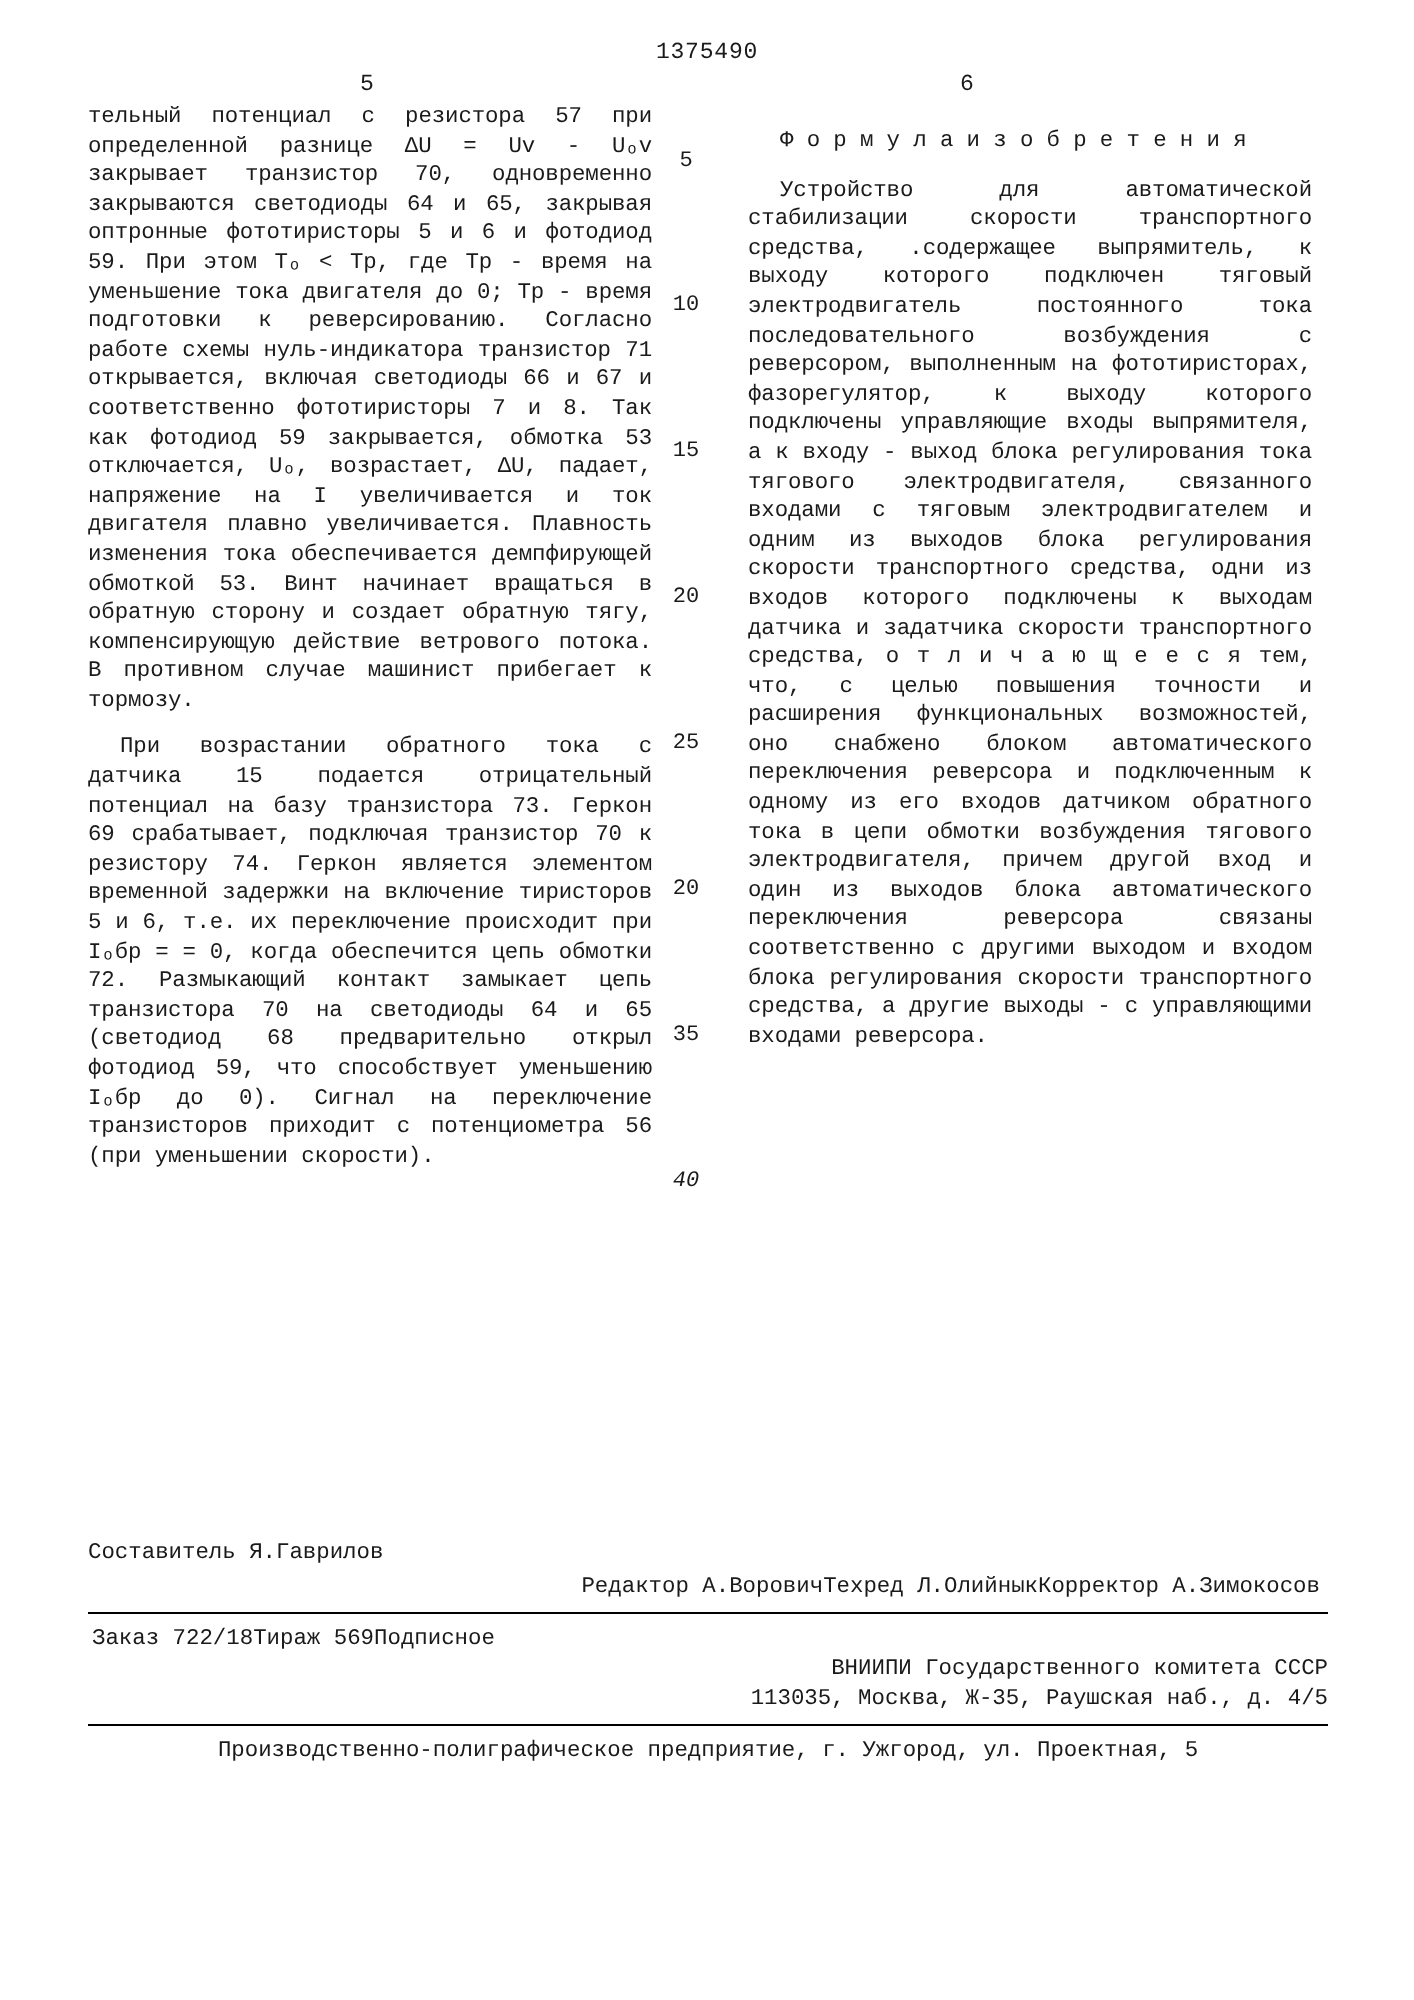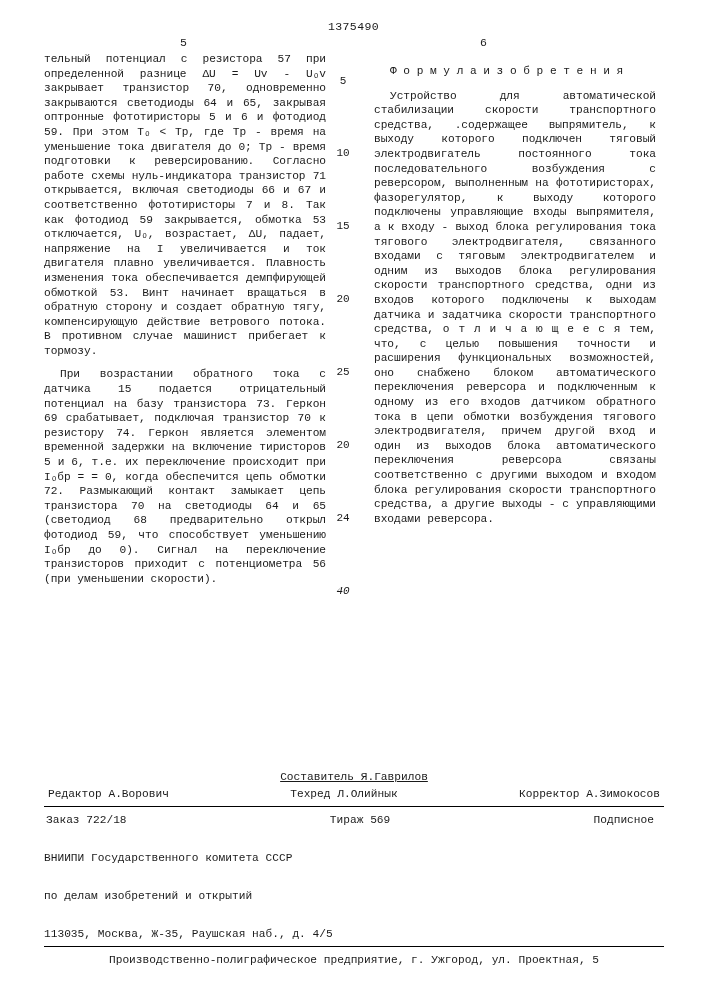--- a/index.html
+++ b/index.html
@@ -102,37 +102,33 @@
     border-top: 1px solid #000;
     margin: 4px 0 6px 0;
     height: 0;
     font-size: 0;
     line-height: 0;
   }
   .footer .credits {
     margin-top: 2px;
   }
   .footer .credits .line1 {
-    text-align: center;
     margin-bottom: 2px;
-    text-decoration: underline;
   }
   .footer .credits .line2 {
     display: flex;
-    justify-content: space-between;
+    justify-content: flex-end;
     padding: 0 4px 0 4px;
-    gap: 38px;
   }
   .order-row {
     display: flex;
-    justify-content: space-between;
     padding: 0 10px 0 2px;
   }
   .order-row .seg { white-space: pre; }
-  .vniipi { text-align: left; margin-top: 23px; }
+  .vniipi { text-align: right; }
   .final { text-align: center; margin-top: 5px; }
 </style>
 </head>
 <body>
 
 <div class="page">
 
   <div class="doc-number">1375490</div>
   <div class="col-num-left">5</div>
   <div class="col-num-right">6</div>
@@ -151,21 +147,21 @@
 
   </div>
 
   <div class="gutter">
     <span style="top:23px;">5</span>
     <span style="top:95px;">10</span>
     <span style="top:168px;">15</span>
     <span style="top:241px;">20</span>
     <span style="top:314px;">25</span>
     <span style="top:387px;">20</span>
-    <span style="top:460px;">24</span>
+    <span style="top:460px;">35</span>
     <span style="top:533px;font-style:italic;">40</span>
   </div>
 
   <div class="footer">
 
     <div class="credits">
       <div class="line1">Составитель Я.Гаврилов</div>
       <div class="line2">
         <span>Редактор А.Ворович</span>
         <span>Техред Л.Олийнык</span>
@@ -175,21 +171,20 @@
 
     <div class="rule"></div>
 
     <div class="order-row">
       <span class="seg">Заказ 722/18</span>
       <span class="seg">Тираж 569</span>
       <span class="seg">Подписное</span>
     </div>
 
     <div class="vniipi">ВНИИПИ Государственного комитета СССР</div>
-    <div class="vniipi">по делам изобретений и открытий</div>
     <div class="vniipi">113035, Москва, Ж-35, Раушская наб., д. 4/5</div>
 
     <div class="rule"></div>
 
     <div class="final">Производственно-полиграфическое предприятие, г. Ужгород, ул. Проектная, 5</div>
   </div>
 
 </div>
 
 </body></html>

